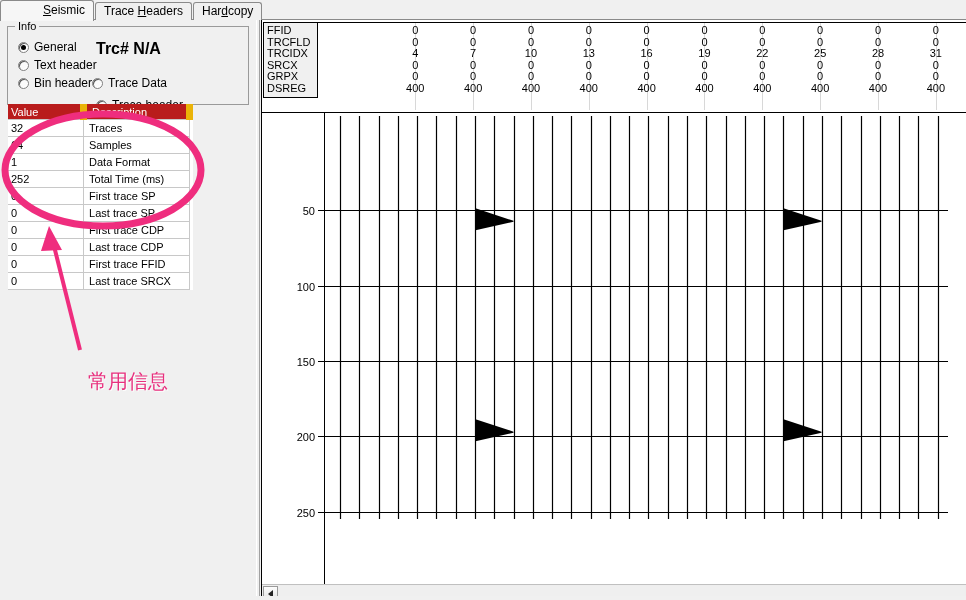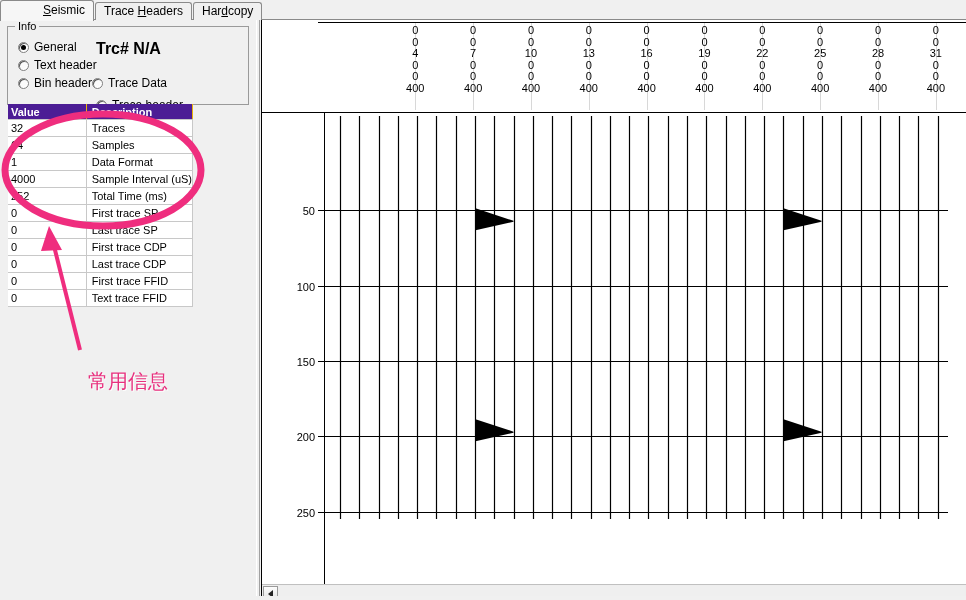--- a/index.html
+++ b/index.html
@@ -106,28 +106,28 @@
 
   
   .info-table {
     position: absolute; left: 8px; top: 84px;
     width: 185px;
     border-collapse: collapse;
     font-size: 11px;
     background: #ffffff;
   }
   .info-table th {
-    background: #4c1d95;
+    background: #b91c1c;
     color: #ffffff;
     text-align: left;
-    font-weight: bold;
+    font-weight: normal;
     font-size: 11px;
     padding: 1px 0 1px 3px;
     height: 13px;
-    border-right: 1px solid #eab308;
+    border-right: 7px solid #eab308;
     border-bottom: 1px solid #c8c8c8;
   }
   .info-table td {
     border-right: 1px solid #c8c8c8;
     border-bottom: 1px solid #c8c8c8;
     padding: 0 0 0 3px;
     height: 16px;
     color: #000;
     background: #fff;
     white-space: nowrap;
@@ -301,24 +301,20 @@
           </tr>
           <tr>
             <td class="col-value">64</td>
             <td class="col-desc">Samples</td>
           </tr>
           <tr>
             <td class="col-value">1</td>
             <td class="col-desc">Data Format</td>
           </tr>
           <tr>
-            <td class="col-value">4000</td>
-            <td class="col-desc">Sample Interval (uS)</td>
-          </tr>
-          <tr>
             <td class="col-value">252</td>
             <td class="col-desc">Total Time (ms)</td>
           </tr>
           <tr>
             <td class="col-value">0</td>
             <td class="col-desc">First trace SP</td>
           </tr>
           <tr>
             <td class="col-value">0</td>
             <td class="col-desc">Last  trace SP</td>
@@ -330,37 +326,45 @@
           <tr>
             <td class="col-value">0</td>
             <td class="col-desc">Last  trace CDP</td>
           </tr>
           <tr>
             <td class="col-value">0</td>
             <td class="col-desc">First trace FFID</td>
           </tr>
           <tr>
             <td class="col-value">0</td>
-            <td class="col-desc">Text  trace FFID</td>
+            <td class="col-desc">Last  trace SRCX</td>
           </tr>
         </tbody>
     </table>
 
     <svg class="annot-svg" viewBox="0 0 256 580">
       <ellipse cx="103" cy="150" rx="98" ry="56" fill="none" stroke="#ef2d7e" stroke-width="7"></ellipse>
       <path d="M 80 330 L 53 222" stroke="#ef2d7e" stroke-width="4" fill="none"></path>
       <path d="M 49 206 L 62 230 L 41 231 Z" fill="#ef2d7e"></path>
     </svg>
     <div class="annot-text">常用信息</div>
   </div>
 
   <div class="splitter"></div>
 
   <div class="right-panel">
 
+    <div class="hdr-names">
+      <div>FFID</div>
+      <div>TRCFLD</div>
+      <div>TRCIDX</div>
+      <div>SRCX</div>
+      <div>GRPX</div>
+      <div>DSREG</div>
+    </div>
 
     <div class="hdr-cols" id="hdr-cols">
         <div class="hdr-col" style="left: 73.28px;">
           <div class="tickmark"></div>
           <span>0</span>
           <span>0</span>
           <span>4</span>
           <span>0</span>
           <span>0</span>
           <span>400</span>

